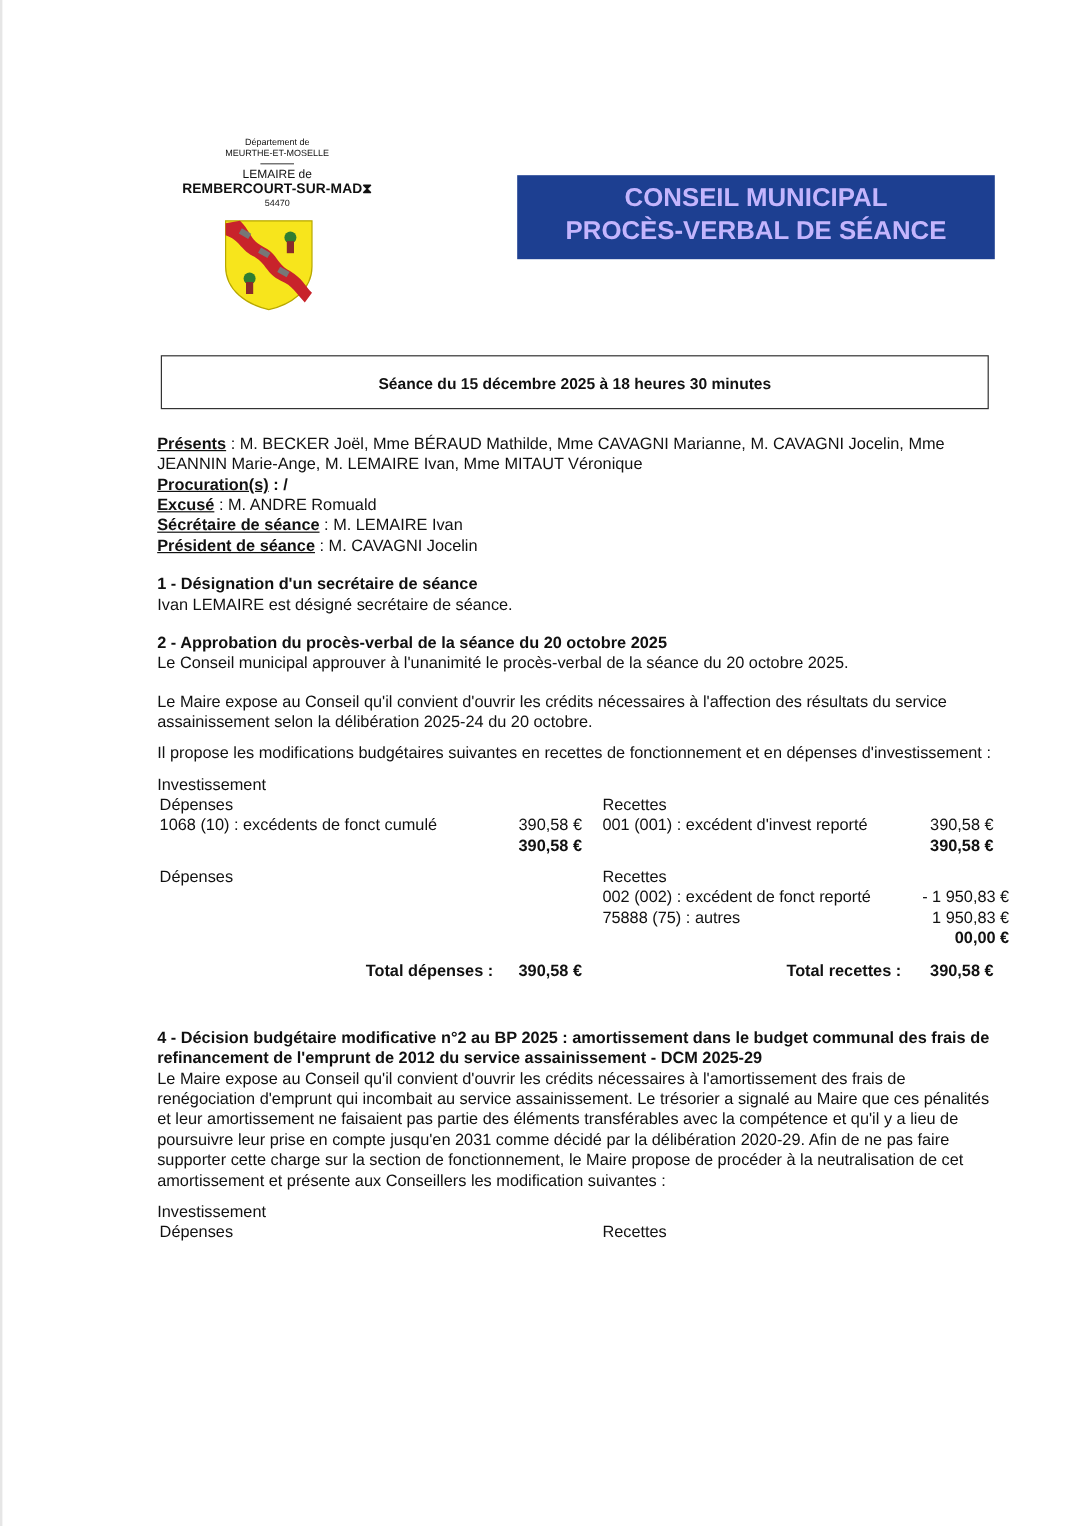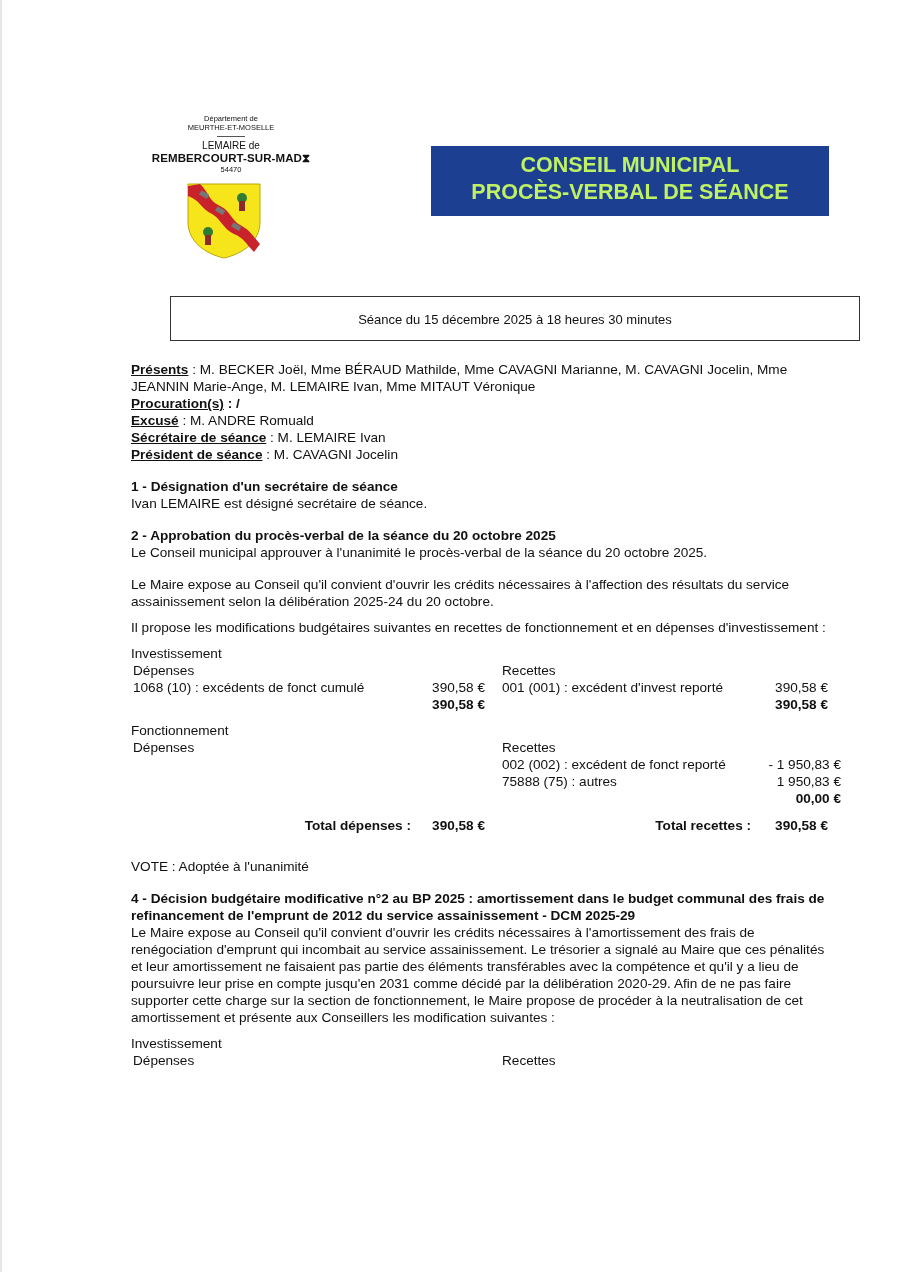--- a/index.html
+++ b/index.html
@@ -11,24 +11,24 @@
   .mairie { position: absolute; left: 136px; top: 114px; width: 190px; text-align: center; }
   .dept1 { font-size: 7.5px; line-height: 9px; }
   .dept2 { font-size: 7.5px; line-height: 9px; }
   .rule { width: 28px; height: 1px; background: #555; margin: 4px auto 3px auto; }
   .mairie-de { font-size: 10px; line-height: 12px; }
   .commune { font-size: 11.5px; font-weight: bold; line-height: 13px; letter-spacing: 0.1px; }
   .cp { font-size: 7.5px; line-height: 9px; }
   .coat { position: absolute; left: 186px; top: 182px; width: 76px; height: 78px; }
 
   
-  .banner { position: absolute; left: 431px; top: 146px; width: 398px; height: 70px; background: #1d3f91; color: #bef264; text-align: center; font-weight: bold; font-size: 21.5px; line-height: 27px; padding-top: 6px; box-sizing: border-box; }
+  .banner { position: absolute; left: 431px; top: 146px; width: 398px; height: 70px; background: #1d3f91; color: #c4b5fd; text-align: center; font-weight: bold; font-size: 21.5px; line-height: 27px; padding-top: 6px; box-sizing: border-box; }
 
   
-  .seance-box { position: absolute; left: 134px; top: 296px; width: 690px; height: 45px; border: 1.5px solid #333; box-sizing: border-box; text-align: center; font-weight: normal; font-size: 13px; line-height: 45px; margin-left: 36px; }
+  .seance-box { position: absolute; left: 134px; top: 296px; width: 690px; height: 45px; border: 1.5px solid #333; box-sizing: border-box; text-align: center; font-weight: bold; font-size: 13px; line-height: 45px; }
 
   .content { position: absolute; left: 131px; top: 361px; width: 700px; font-size: 13.6px; line-height: 17px; }
   .u { text-decoration: underline; font-weight: bold; }
   .b { font-weight: bold; }
   p { margin: 0; }
   .gap { height: 15px; }
   .gap-s { height: 9px; }
 
   .btable { position: relative; width: 710px; }
   .row { position: relative; height: 17px; }
@@ -108,23 +108,20 @@
         <span class="c-amt-l">390,58 €</span>
         <span class="c-label-r">001 (001) : excédent d'invest reporté</span>
         <span class="c-amt-r2">390,58 €</span>
       </div>
       <div class="row b">
         <span class="c-amt-l">390,58 €</span>
         <span class="c-amt-r2">390,58 €</span>
       </div>
       <div class="gap-s"></div>
       <div class="row">
-          <span class="c-label-l">Fonctionnement</span>
-        </div>
-      <div class="row">
         <span class="c-label-l2">Dépenses</span>
         <span class="c-label-r">Recettes</span>
       </div>
       <div class="row">
         <span class="c-label-r">002 (002) : excédent de fonct reporté</span>
         <span class="c-amt-r">- 1 950,83 €</span>
       </div>
       <div class="row">
         <span class="c-label-r">75888 (75) : autres</span>
         <span class="c-amt-r">1 950,83 €</span>
@@ -136,21 +133,20 @@
       <div class="row b">
         <span style="right:430px">Total dépenses :</span>
         <span class="c-amt-l">390,58 €</span>
         <span style="right:90px">Total recettes :</span>
         <span class="c-amt-r2">390,58 €</span>
       </div>
     </div>
 
     <div class="gap-s"></div>
     <div class="gap"></div>
-    <p>VOTE : Adoptée à l'unanimité</p>
 
     <div class="gap"></div>
     <p class="b">4 - Décision budgétaire modificative n°2 au BP 2025 : amortissement dans le budget communal des frais de refinancement de l'emprunt de 2012 du service assainissement - DCM 2025-29</p>
     <p>Le Maire expose au Conseil qu'il convient d'ouvrir les crédits nécessaires à l'amortissement des frais de renégociation d'emprunt qui incombait au service assainissement. Le trésorier a signalé au Maire que ces pénalités et leur amortissement ne faisaient pas partie des éléments transférables avec la compétence et qu'il y a lieu de poursuivre leur prise en compte jusqu'en 2031 comme décidé par la délibération 2020-29. Afin de ne pas faire supporter cette charge sur la section de fonctionnement, le Maire propose de procéder à la neutralisation de cet amortissement et présente aux Conseillers les modification suivantes :</p>
     <div class="gap-s"></div>
     <div class="btable">
       <div class="row">
           <span class="c-label-l">Investissement</span>
         </div>
       <div class="row">

